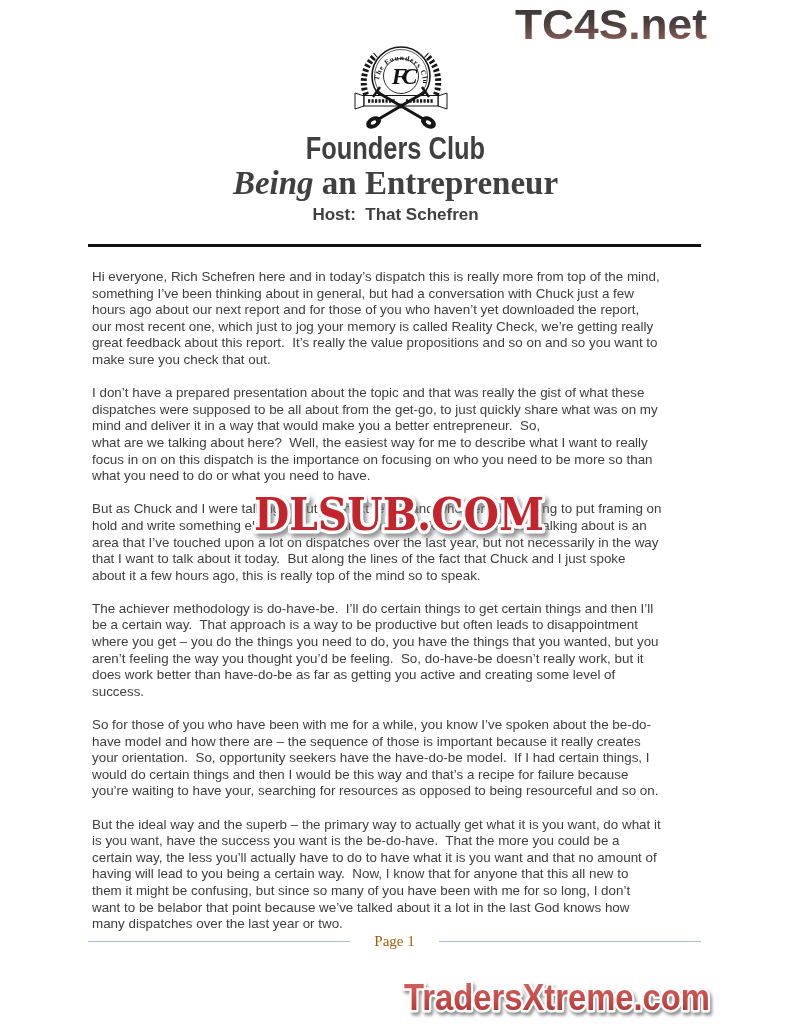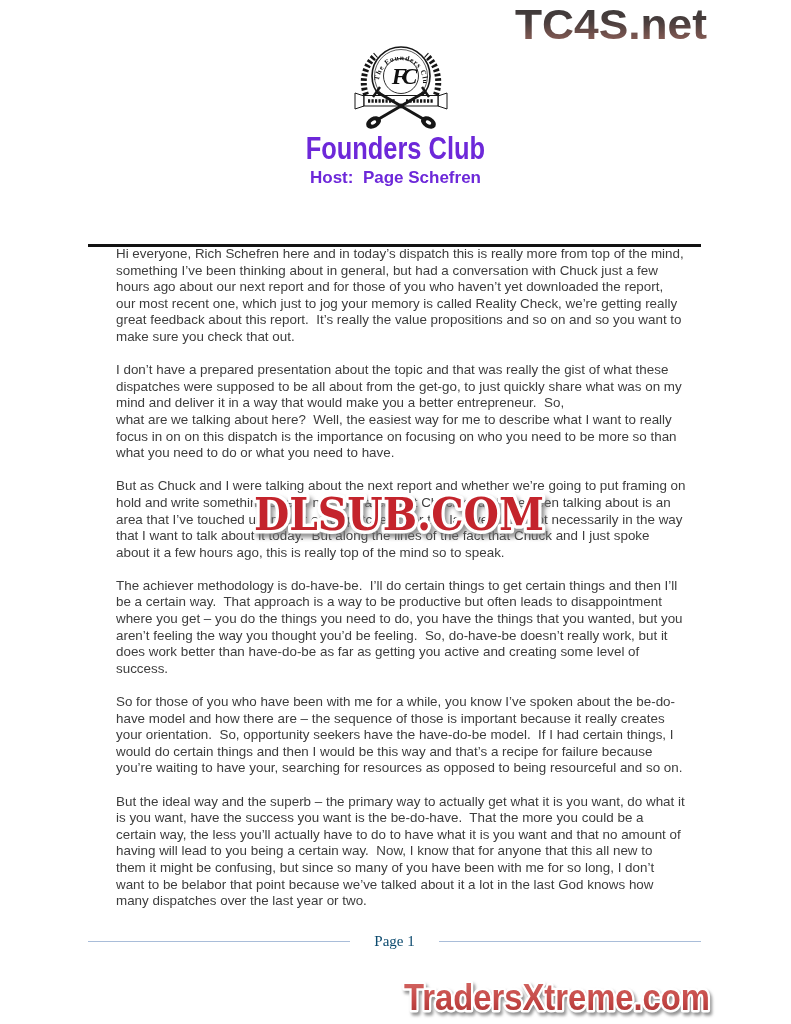--- a/index.html
+++ b/index.html
@@ -6,43 +6,43 @@
   #page{position:relative;width:722px;height:1024px;background:#ffffff;overflow:hidden;
         font-family:"Liberation Sans",sans-serif;color:#3d3d3d;}
 
   
   .tc4s{position:absolute;top:0px;right:8px;filter:blur(0.4px);}
 
   
   .emblem{position:absolute;top:36px;left:339px;}
 
   
-  .titles{position:absolute;top:133px;left:88px;width:615px;text-align:center;color:#6d28d9;}
+  .titles{position:absolute;top:133px;left:88px;width:615px;text-align:center;color:#404040;}
   .title-main{font-size:31px;font-weight:bold;letter-spacing:0px;line-height:31px;
               display:inline-block;transform:scaleX(0.82);transform-origin:50% 50%;
               font-family:"Liberation Sans",sans-serif;}
   .title-sub{font-family:"Liberation Serif",serif;font-size:33px;line-height:36px;margin-top:1px;font-weight:600;}
   .title-sub .it{font-style:italic;}
   .host{font-size:17px;font-weight:bold;margin-top:4px;white-space:pre;}
 
   .divider{position:absolute;top:244px;left:88px;width:613px;height:3px;background:#111;}
 
   
-  .bodytext{position:absolute;top:246px;left:92px;width:645px;margin-left:24px;}
+  .bodytext{position:absolute;top:269px;left:92px;width:645px;}
   .bodytext p{margin:0 0 16.6px 0;font-size:13.4px;line-height:16.6px;white-space:pre-wrap;
               font-family:"Liberation Sans",sans-serif;color:#3d3d3d;}
 
   
   .wm{position:absolute;top:483px;left:248px;z-index:5;}
 
   
   .footer{position:absolute;top:932px;left:88px;width:613px;height:18px;
           display:flex;align-items:center;}
   .fline{flex:1;height:1px;background:#a9bdd9;}
-  .pagenum{font-family:"Liberation Serif",serif;font-size:15px;color:#0c4a6e;
+  .pagenum{font-family:"Liberation Serif",serif;font-size:15px;color:#a16207;
            margin:0 24px;white-space:pre;text-align:center;}
 
   .txlogo{position:absolute;top:974px;right:3px;}
 </style>
 </head>
 <body>
 
 <div id="page">
 
   <svg class="tc4s" width="205" height="48" viewBox="0 0 205 48">
@@ -95,21 +95,22 @@
       <g fill="#ffffff" stroke="none">
         <ellipse cx="34.5" cy="86.5" rx="3" ry="1.8" transform="rotate(-30 34.5 86.5)"></ellipse>
         <ellipse cx="89.5" cy="86.5" rx="3" ry="1.8" transform="rotate(30 89.5 86.5)"></ellipse>
       </g>
       <circle cx="62" cy="70" r="2.4" fill="#161616" stroke="none"></circle>
     </g>
   </svg>
 
   <div class="titles">
     <div class="title-main">Founders Club</div>
-    <div class="host">Host:  Page Schefren</div>
+    <div class="title-sub"><span class="it">Being</span><span> an Entrepreneur</span></div>
+    <div class="host">Host:  That Schefren</div>
   </div>
 
   <div class="divider"></div>
 
   <div class="bodytext">
     <p>Hi everyone, Rich Schefren here and in today’s dispatch this is really more from top of the mind,
 something I’ve been thinking about in general, but had a conversation with Chuck just a few
 hours ago about our next report and for those of you who haven’t yet downloaded the report,
 our most recent one, which just to jog your memory is called Reality Check, we’re getting really
 great feedback about this report.  It’s really the value propositions and so on and so you want to

